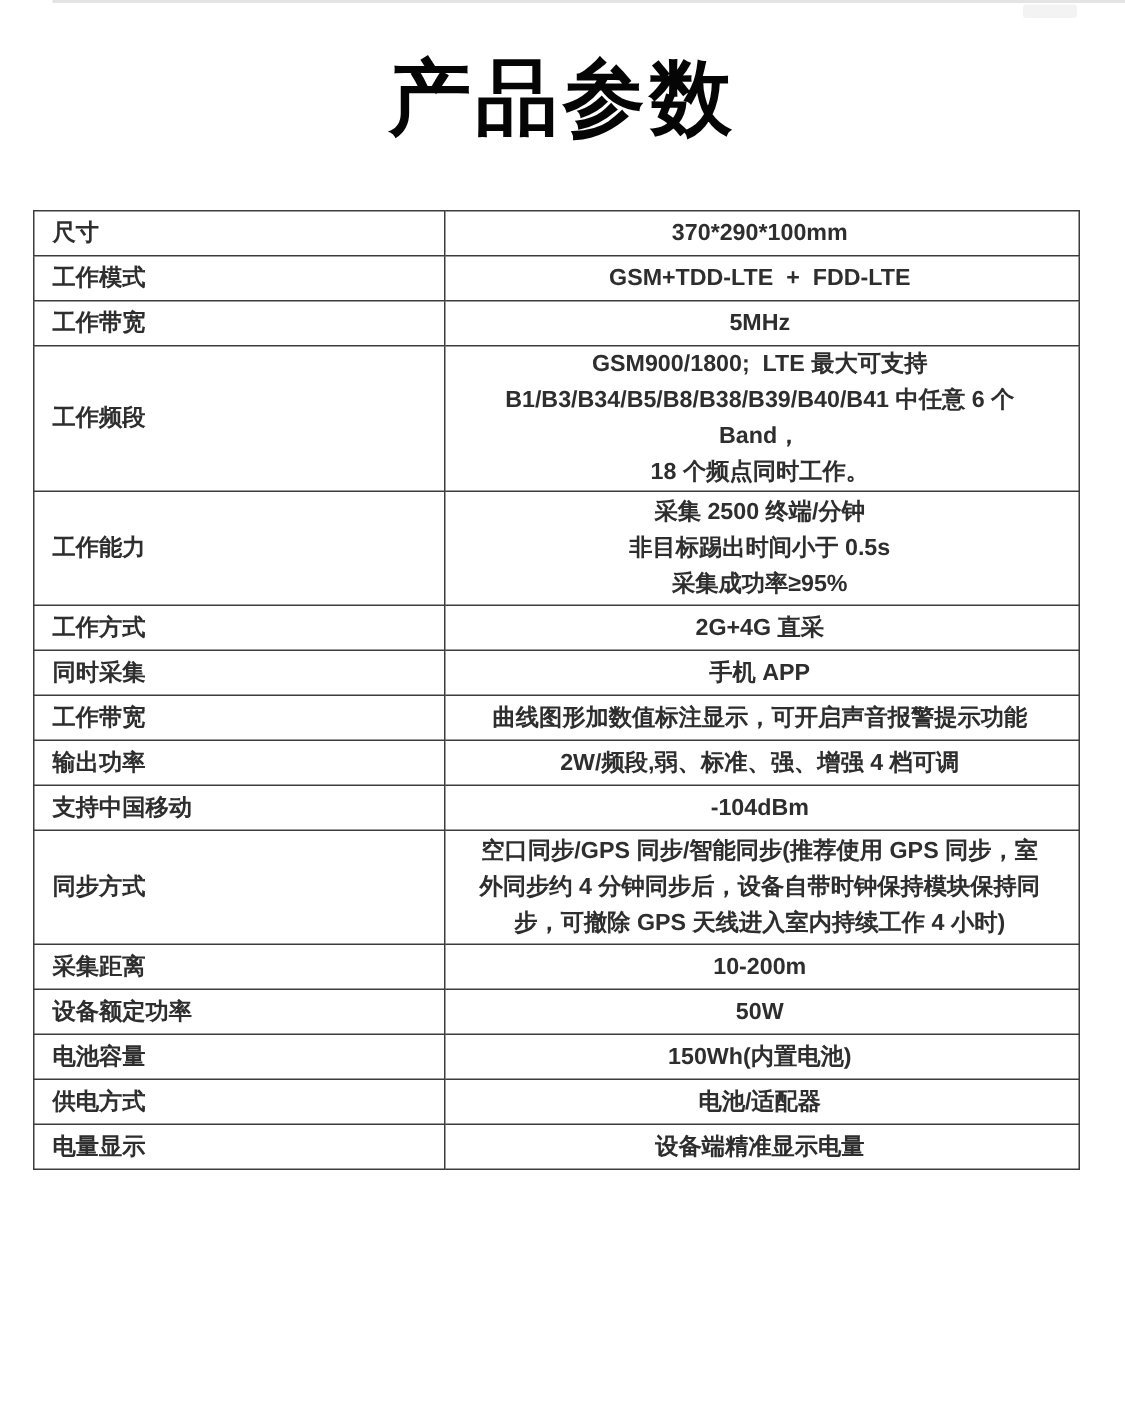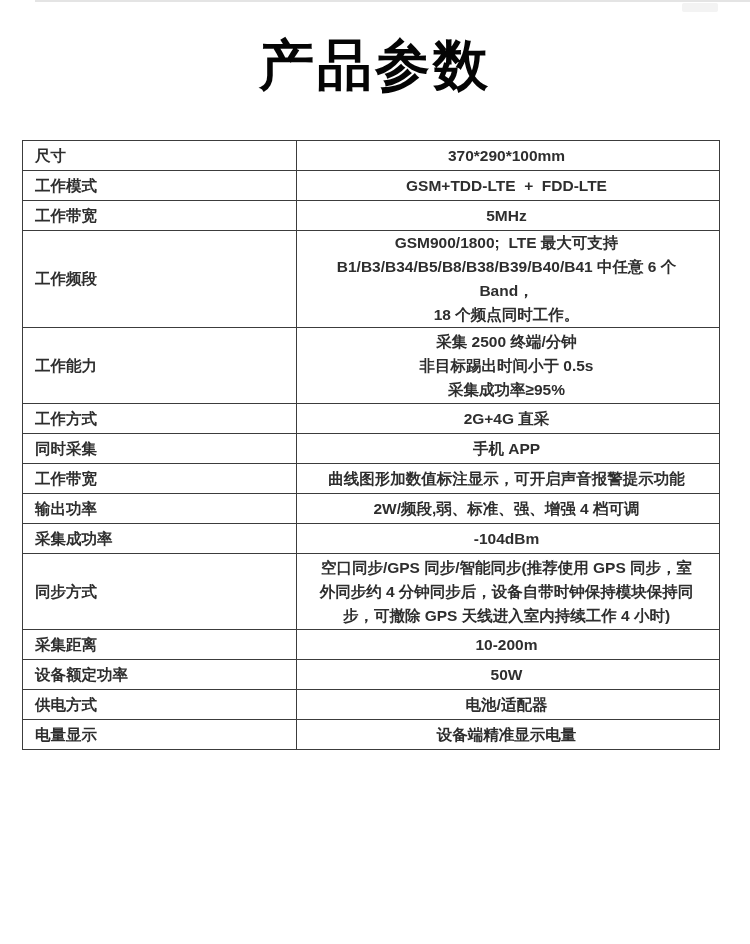--- a/index.html
+++ b/index.html
@@ -126,36 +126,40 @@
     </tr>
     <tr>
       <td class="t-label">工作带宽</td>
       <td class="t-value">曲线图形加数值标注显示，可开启声音报警提示功能</td>
     </tr>
     <tr>
       <td class="t-label">输出功率</td>
       <td class="t-value">2W/频段,弱、标准、强、增强 4 档可调</td>
     </tr>
     <tr>
-      <td class="t-label">采集成功率</td>
+      <td class="t-label">支持中国移动</td>
       <td class="t-value">-104dBm</td>
     </tr>
     <tr class="row-multi">
       <td class="t-label">同步方式</td>
       <td class="t-value">空口同步/GPS 同步/智能同步(推荐使用 GPS 同步，室外同步约 4 分钟同步后，设备自带时钟保持模块保持同步，可撤除 GPS 天线进入室内持续工作 4 小时)</td>
     </tr>
     <tr>
       <td class="t-label">采集距离</td>
       <td class="t-value">10-200m</td>
     </tr>
     <tr>
       <td class="t-label">设备额定功率</td>
       <td class="t-value">50W</td>
     </tr>
     <tr>
+      <td class="t-label">电池容量</td>
+      <td class="t-value">150Wh(内置电池)</td>
+    </tr>
+    <tr>
       <td class="t-label">供电方式</td>
       <td class="t-value">电池/适配器</td>
     </tr>
     <tr>
       <td class="t-label">电量显示</td>
       <td class="t-value">设备端精准显示电量</td>
     </tr>
   </tbody>
 </table>
 

